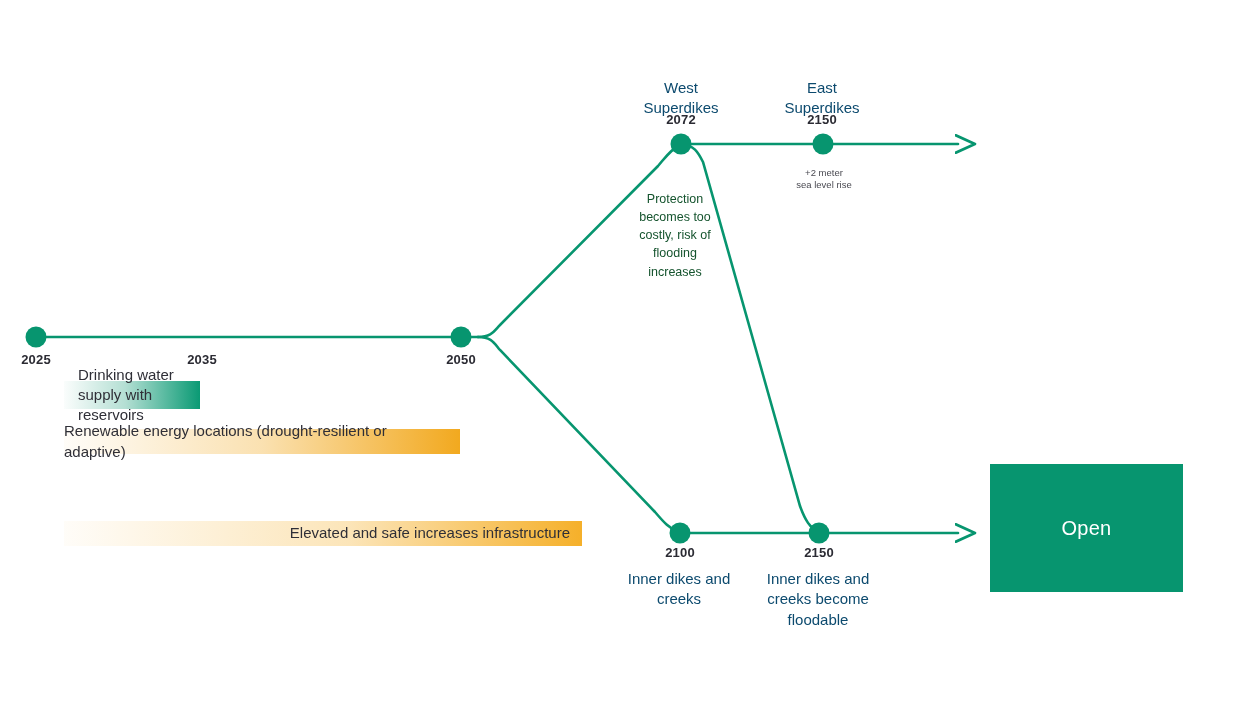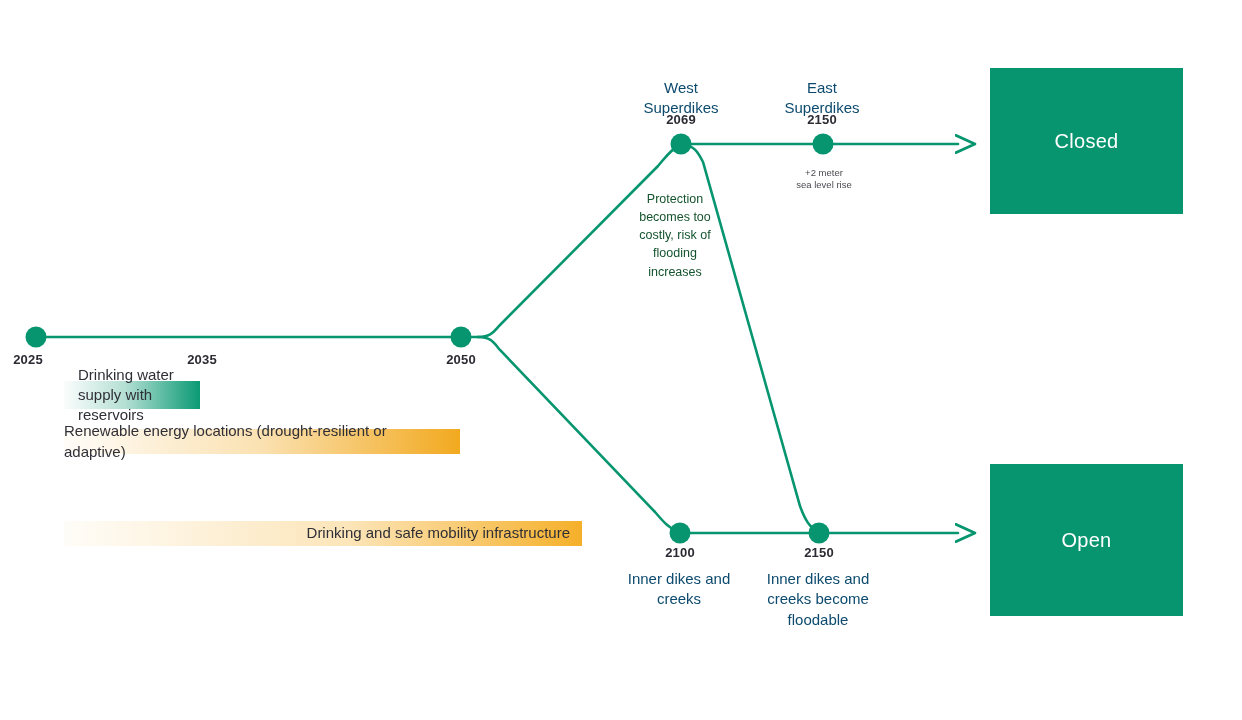--- a/index.html
+++ b/index.html
@@ -151,24 +151,24 @@
     <g fill="#07956f">
       <circle cx="36" cy="337" r="10.5"></circle>
       <circle cx="461" cy="337" r="10.5"></circle>
       <circle cx="681" cy="144" r="10.5"></circle>
       <circle cx="823" cy="144" r="10.5"></circle>
       <circle cx="680" cy="533" r="10.5"></circle>
       <circle cx="819" cy="533" r="10.5"></circle>
     </g>
   </svg>
 
-  <div class="year-label" style="left:28px; top:352px;">2025</div>
+  <div class="year-label" style="left:36px; top:352px;">2025</div>
   <div class="year-label" style="left:202px; top:352px;">2035</div>
   <div class="year-label" style="left:461px; top:352px;">2050</div>
-  <div class="year-label" style="left:681px; top:112px;">2069</div>
+  <div class="year-label" style="left:681px; top:112px;">2072</div>
   <div class="year-label" style="left:822px; top:112px;">2150</div>
   <div class="year-label" style="left:680px; top:545px;">2100</div>
   <div class="year-label" style="left:819px; top:545px;">2150</div>
 
   <div class="node-caption" style="left:681px; top:78px;">West
 Superdikes</div>
   <div class="node-caption" style="left:822px; top:78px;">East
 Superdikes</div>
   <div class="node-caption small" style="left:824px; top:167px;">+2 meter
 sea level rise</div>
@@ -177,34 +177,31 @@
   <div class="node-caption" style="left:818px; top:569px;">Inner dikes and
 creeks become
 floodable</div>
 
   <div class="annotation" style="left:675px; top:190px;">Protection
 becomes too
 costly, risk of
 flooding
 increases</div>
 
-  <div class="state-box" style="left:990px; top:68px; width:193px; height:146px;">
-    <span>Closed</span>
-  </div>
-  <div class="state-box" style="left:990px; top:464px; width:193px; height:152px;">
+  <div class="state-box" style="left:990px; top:464px; width:193px; height:128px;">
     <span>Open</span>
   </div>
 
   <div class="measure-bar bar-green align-left" style="left:64px; top:381px; width:136px; height:28px;">
     <div class="bar-text">Drinking water supply with
 reservoirs</div>
   </div>
 
   <div class="measure-bar bar-amber align-right" style="left:64px; top:429px; width:396px; height:25px;">
     <div class="bar-text">Renewable energy locations (drought-resilient or adaptive)</div>
   </div>
 
 
   <div class="measure-bar bar-amber2 align-right" style="left:64px; top:521px; width:518px; height:25px;">
-    <div class="bar-text">Drinking and safe mobility infrastructure</div>
+    <div class="bar-text">Elevated and safe increases infrastructure</div>
   </div>
 
 </div>
 
 </body></html>

